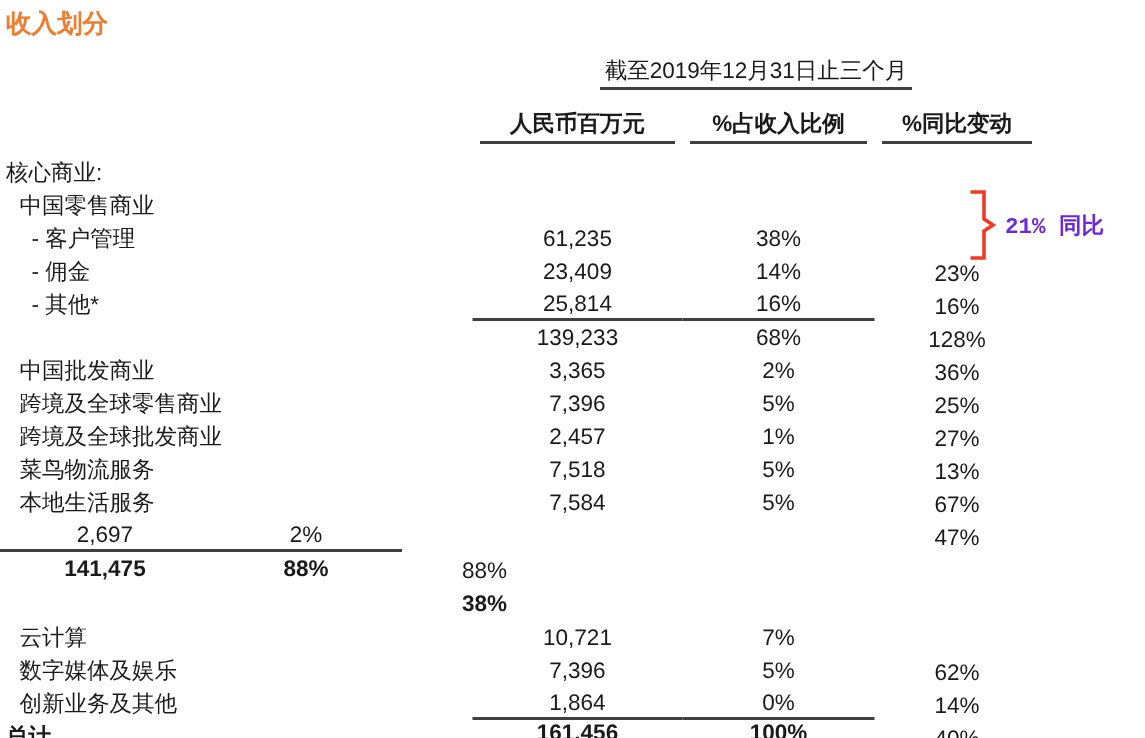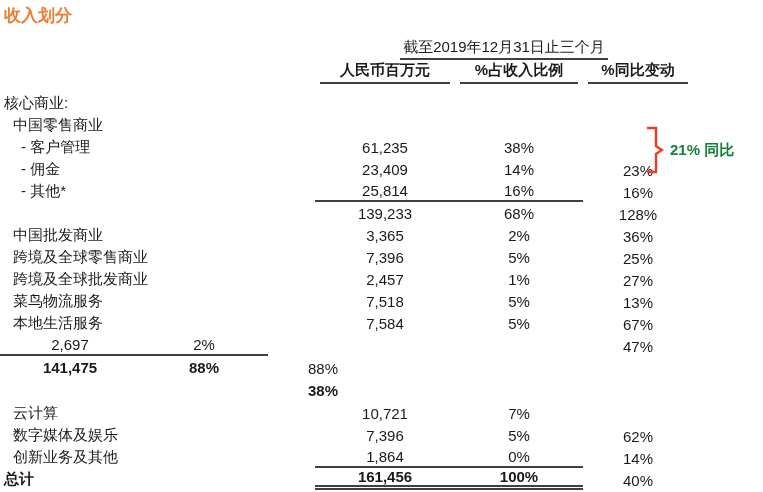--- a/index.html
+++ b/index.html
@@ -12,21 +12,21 @@
     color:#1a1a1a;
     overflow:hidden;
   }
   .page-title {
     padding:4px 0 0 4px;
     font-size:17px;
     font-weight:bold;
     color:#ED7D31;
   }
   
-  .hdr-row { display:flex; }
+  .hdr-row { display:flex;margin-top:12px; }
   .hdr-row1 { margin-top:11px; height:22px; }
   .hdr-row2 { height:24px; }
   .spacer { width:315px; }
   .span-cols { width:378px; text-align:center; }
   .span-cols .u {
     display:inline-block;
     font-weight:normal; font-size:15px;
     padding:0 3px 1px 3px;
     border-bottom:2px solid #3F3F3F;
   }
@@ -55,21 +55,21 @@
   .rule-double { border-bottom:5px double #3F3F3F; }
   
   .annotation {
     position:absolute;
     left:645px; top:125px;
     display:flex; align-items:center;
     gap:6px;
     height:50px;
   }
   .annotation .brace { flex:0 0 auto; display:block; }
-  .annotation .ann-label { font-size:15px; font-weight:bold; color:#15803d; white-space:nowrap; }
+  .annotation .ann-label { font-size:15px; font-weight:bold; color:#6d28d9; white-space:nowrap;font-family:Liberation Mono, monospace; }
 </style>
 </head>
 <body>
 
 <div class="page">
 
   <div class="page-title">收入划分</div>
 
   <div class="hdr-row hdr-row1">
     <div class="spacer"></div>

